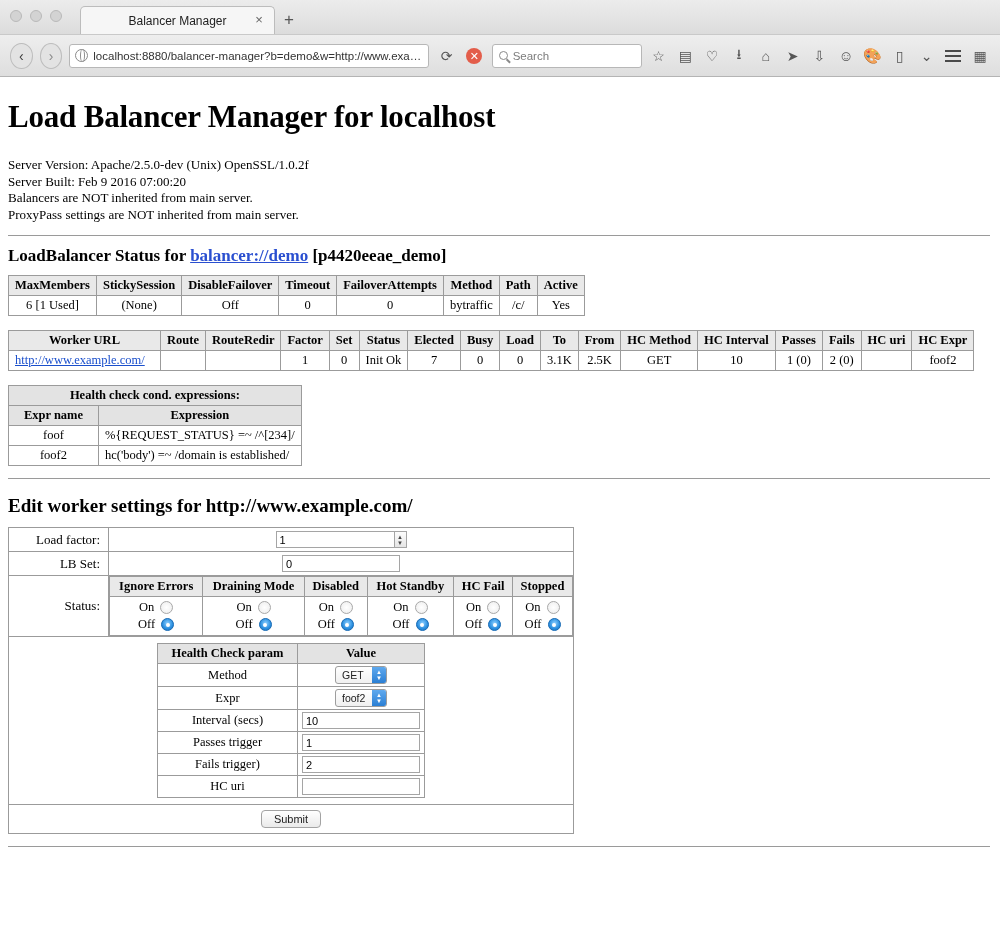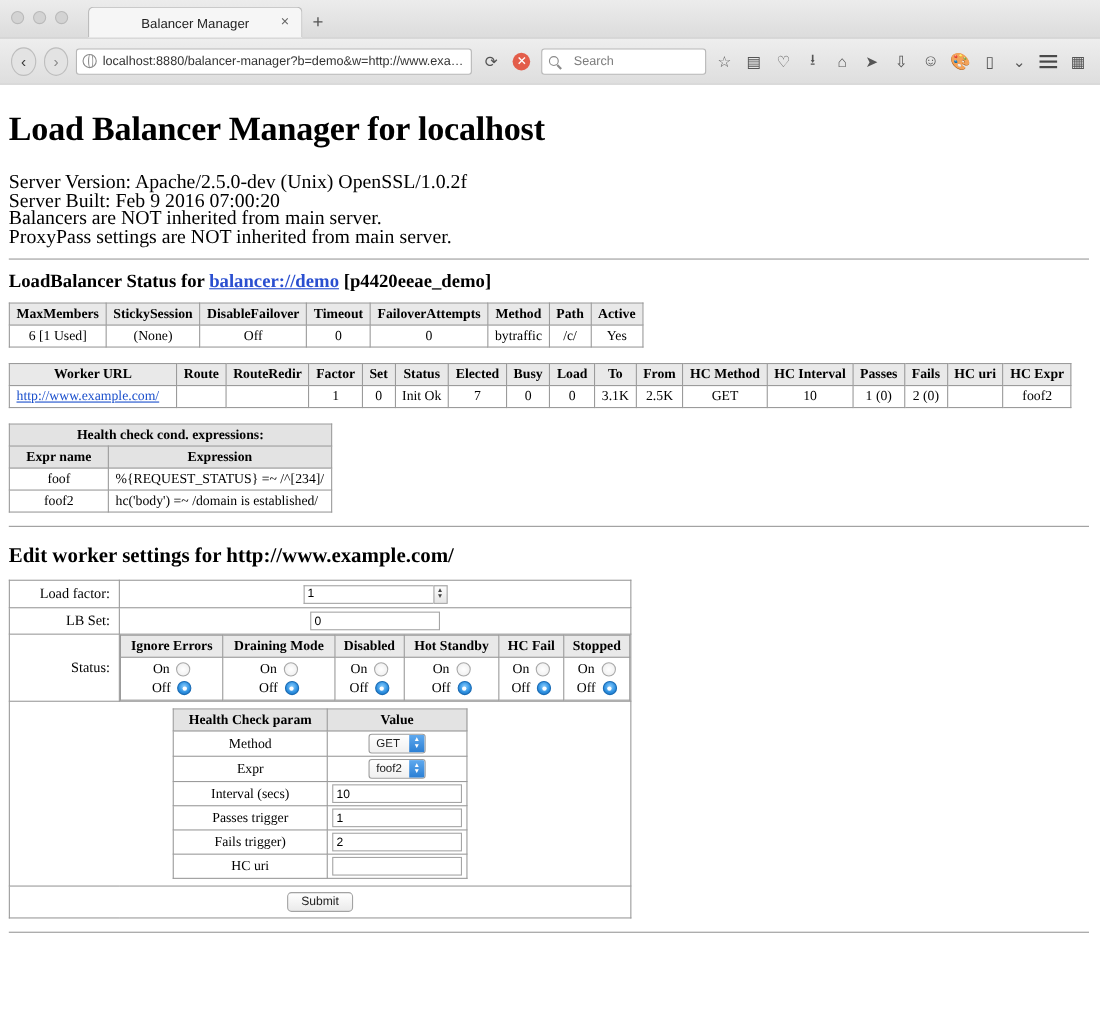--- a/index.html
+++ b/index.html
@@ -124,21 +124,21 @@
   #searchbar {
     flex: 0 0 150px;
     height: 24px;
     background: #fff;
     border: 1px solid #b7b7b7;
     border-radius: 3px;
     display: flex; align-items: center;
     padding: 7px 6px;
     font-size: 11.5px;
     color: #7c7c7c;
-    gap: 14px;
+    gap: 5px;
   }
   .magnifier {
     width: 9px; height: 9px; border-radius: 50%;
     border: 1.6px solid #8a8a8a; position: relative; flex: none;
   }
   .magnifier:after {
     content: ""; position: absolute; right: -4px; bottom: -3px;
     width: 5px; height: 1.6px; background: #8a8a8a;
     transform: rotate(45deg);
   }
@@ -174,21 +174,21 @@
     font-weight: bold;
     margin: 8px 0 9px 0;
   }
   h3 {
     font-family: "Liberation Serif", serif;
     font-size: 19px;
     font-weight: bold;
     margin: 16px 0 10px 0;
   }
   .meta {
-    font-size: 18px;
+    font-size: 13px;
     line-height: 16.5px;
     margin-bottom: 4px;
   }
   hr.rule {
     border: none;
     border-top: 1px solid #9a9a9a;
     margin: 12px 0 10px 0;
   }
   a { color: #1a4fcc; }
   a.balancer-link {

